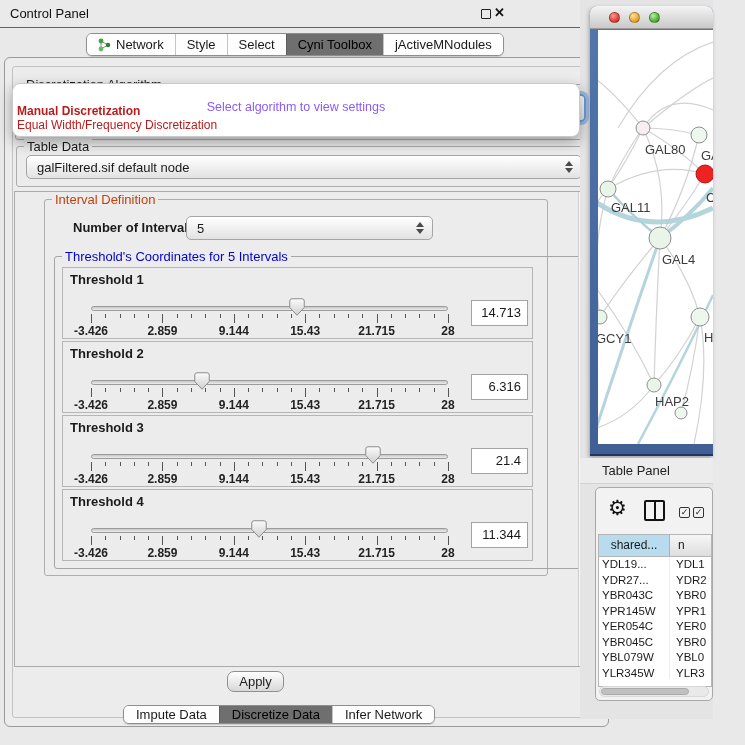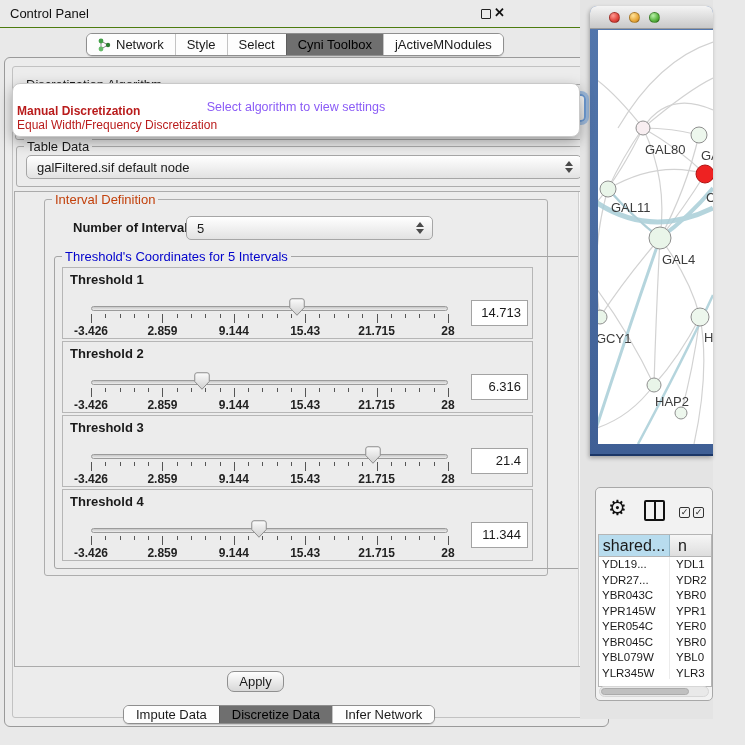--- a/index.html
+++ b/index.html
@@ -76,21 +76,21 @@
   .light.green{left:59px;background:radial-gradient(circle at 35% 30%,#b9f1a9,#57b33e 60%,#357f22)}
   .net-canvas{position:absolute;left:8px;top:24px;width:115px;height:414px;background:#fff;overflow:hidden}
 
   .tp-title{position:absolute;left:0;top:458px;width:133px;height:26px;background:#ececec;border-bottom:1px solid #d2d2d2;font-size:13px;color:#222;line-height:26px;padding-left:22px}
   .table-container{position:absolute;left:15px;top:487px;width:118px;height:214px;background:#f2f2f2;border:1px solid #a8a8a8;border-radius:5px}
   .gear{position:absolute;left:12px;top:8px;font-size:21px;color:#111;line-height:24px}
   .col-icon{position:absolute;left:48px;top:12px;width:21px;height:21px;border:2px solid #111;border-radius:2px}
   .col-icon::after{content:"";position:absolute;left:8px;top:0;width:2px;height:17px;background:#111}
   .cbx{position:absolute;top:19px;width:11px;height:11px;border:1.5px solid #333;border-radius:2px;font-size:9px;line-height:9px;text-align:center;color:#222}
   .tbl{position:absolute;left:2px;top:46px;width:114px;height:153px;background:#fff;border:1px solid #b5b5b5}
-  .thead{display:flex;height:22px;border-bottom:1px solid #b5b5b5;font-size:16px}
+  .thead{display:flex;height:22px;border-bottom:1px solid #b5b5b5;font-size:12px}
   .th1{width:71px;background:#b8dcee;border-right:1px solid #93b9cb;text-align:center;line-height:21px;overflow:hidden;white-space:nowrap}
   .th2{flex:1;background:linear-gradient(#f6f6f6,#dedede);padding-left:8px;line-height:21px;overflow:hidden;white-space:nowrap}
   .rows{height:122px;overflow:hidden}
   .trow{display:flex;height:15.5px;font-size:11.5px;line-height:15.5px}
   .td1{width:71px;padding-left:3px;border-right:1px solid #ececec;overflow:hidden;white-space:nowrap}
   .td2{flex:1;padding-left:6px;overflow:hidden;white-space:nowrap}
   .hscroll{position:absolute;left:3px;right:3px;bottom:3px;height:11px;background:#e9e9e9;border-radius:6px;border:1px solid #d7d7d7}
   .hscroll .thumb{position:absolute;left:1px;top:1px;width:88px;height:7px;border-radius:4px;background:#c0c0c0;border:1px solid #ababab}
 
   .net-icon{width:13px;height:14px}
@@ -431,20 +431,21 @@
             <text x="13" y="182">GAL11</text>
             <text x="64" y="234">GAL4</text>
             <text x="-2" y="313">GCY1</text>
             <text x="106" y="312">H</text>
             <text x="57" y="376">HAP2</text>
           </g>
       </svg>
     </div>
   </div>
 
+  <div class="tp-title">Table Panel</div>
 
   <div class="table-container">
     <div class="gear">⚙</div>
     <div class="col-icon"></div>
     <div class="cbx" style="left:83px">✓</div>
     <div class="cbx" style="left:97px">✓</div>
     <div class="tbl">
       <div class="thead">
         <div class="th1" id="th-0">shared...</div>
         <div class="th2" id="th-1">n</div>

